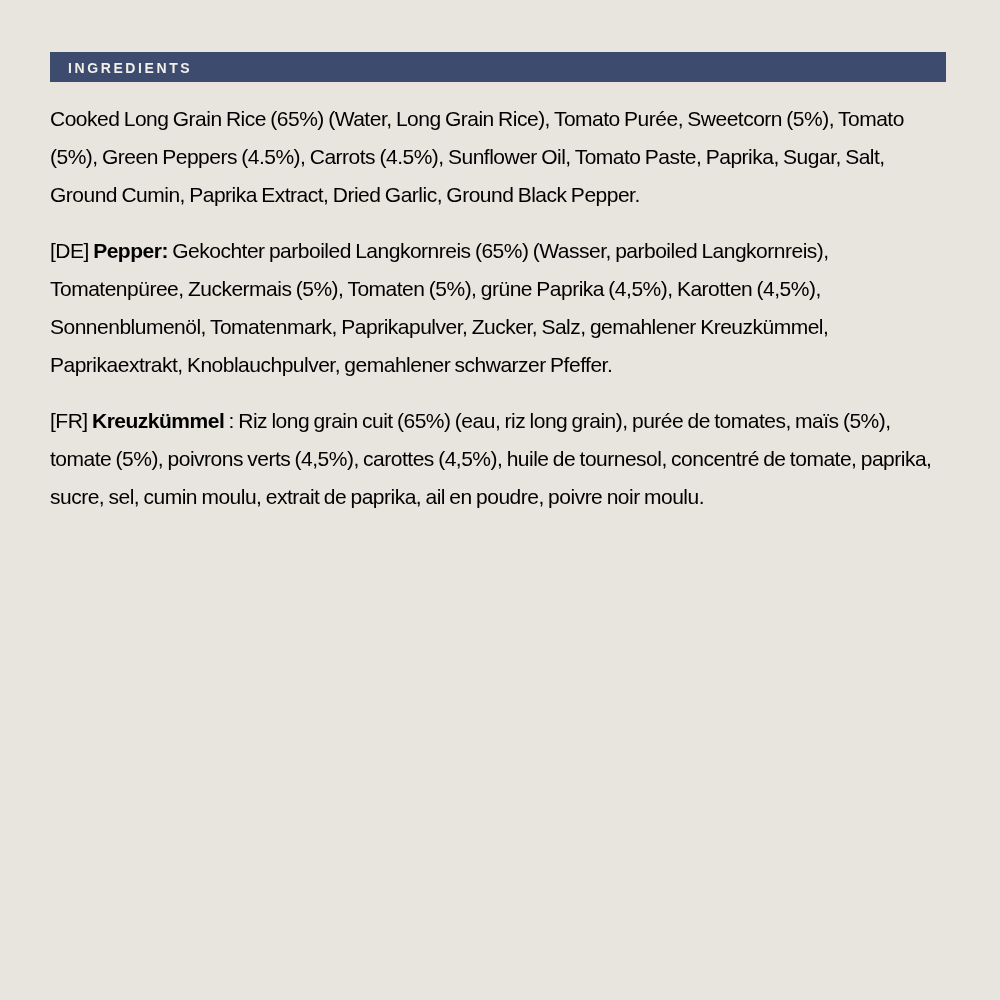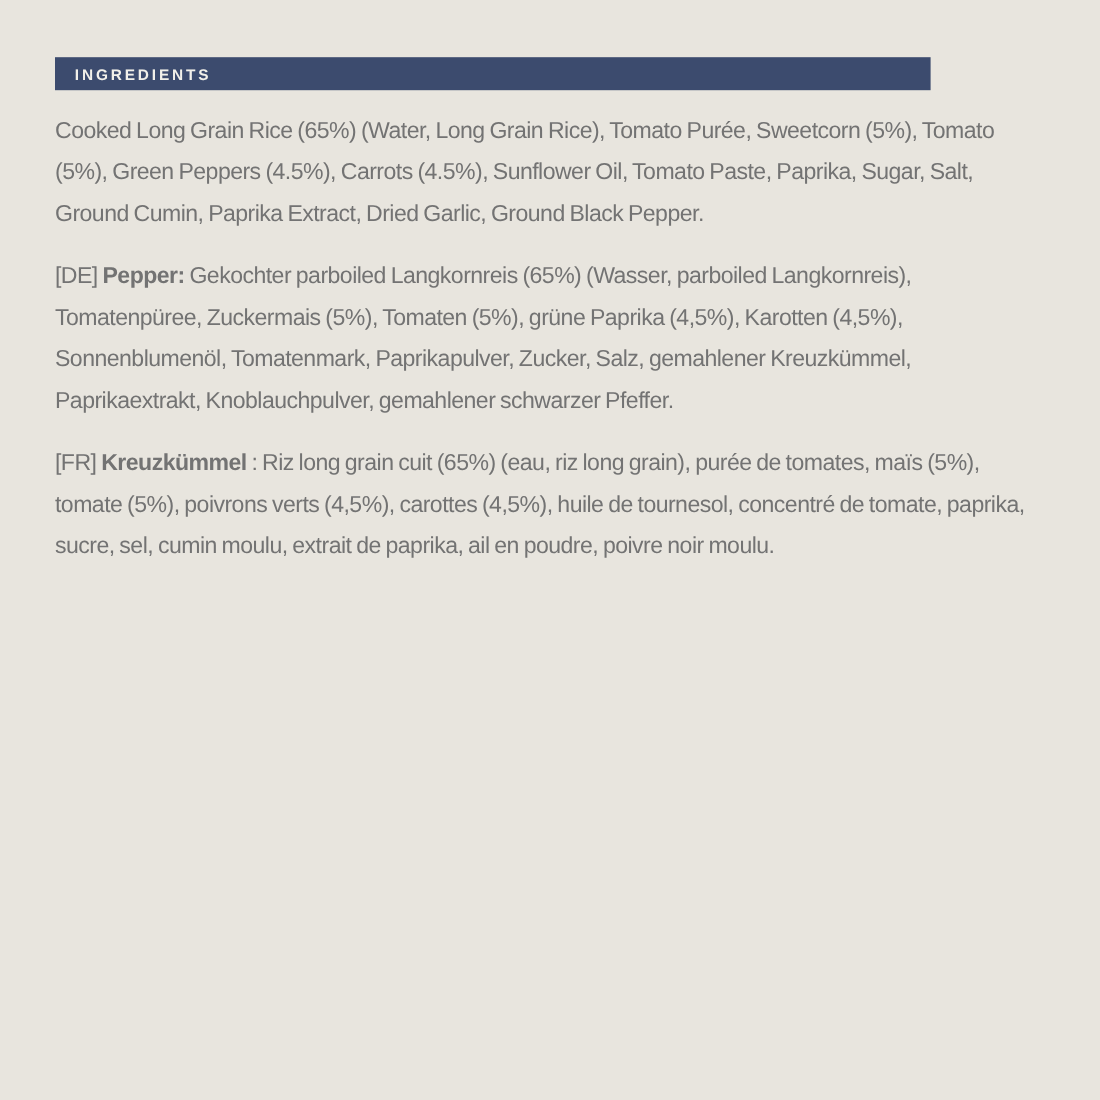--- a/index.html
+++ b/index.html
@@ -15,42 +15,42 @@
     overflow: hidden;
   }
   .label-root {
     position: absolute;
     inset: 0;
   }
   .header-bar {
     position: absolute;
     left: 50px;
     top: 52px;
-    width: 796px;
+    width: 896px;
     height: 30px;
     background: #3c4b6e;
     display: flex;
     align-items: center;
     box-sizing: border-box;
     padding-left: 18px;
   }
   .header-title {
     color: #f2f0ea;
     font-size: 14px;
     font-weight: 700;
     letter-spacing: 2.6px;
     line-height: 1;
     padding-top: 1px;
   }
   .content {
     position: absolute;
     left: 50px;
     top: 100px;
     width: 899px;
-    color: #737373;
+    color: #000000;
     font-size: 21px;
     line-height: 38px;
     letter-spacing: -0.5px;
     word-spacing: -1px;
   }
   .para {
     margin: 0 0 18px 0;
     padding: 0;
   }
   .bold {

